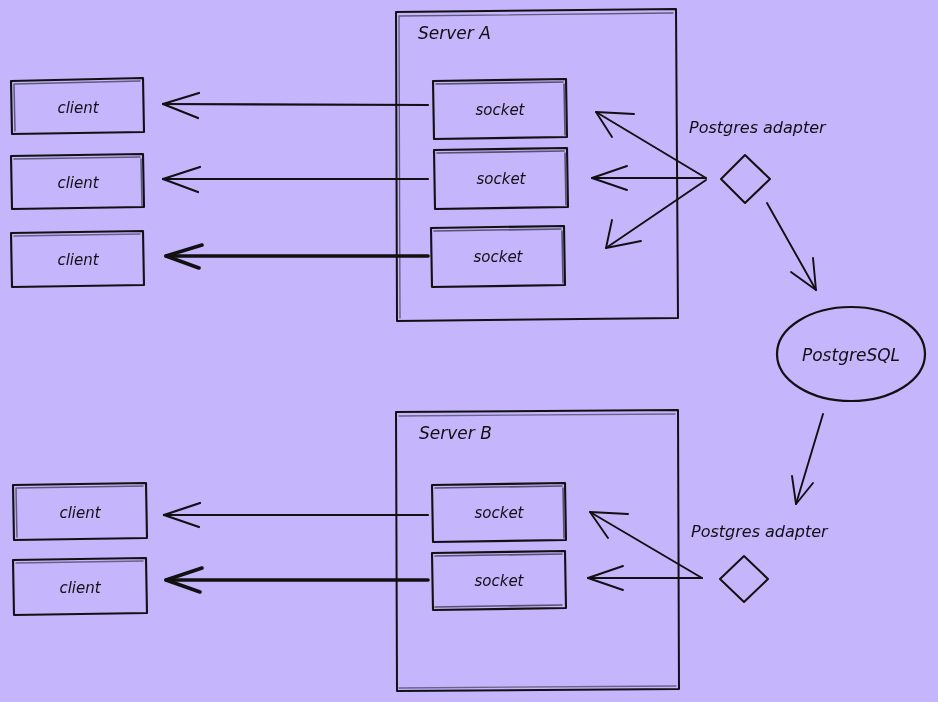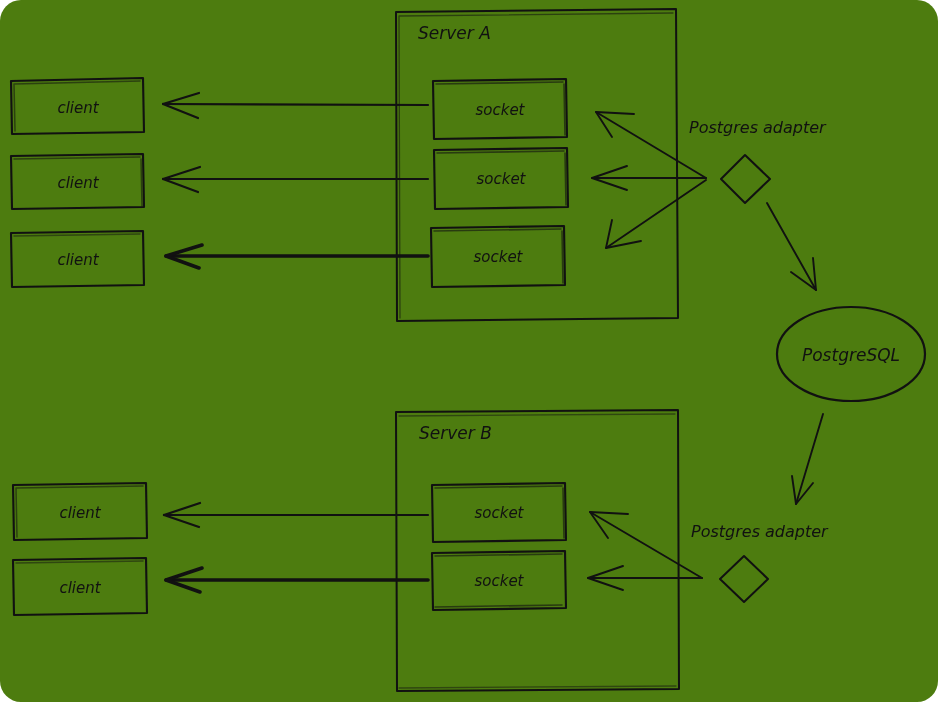--- a/index.html
+++ b/index.html
@@ -1,18 +1,18 @@
 <!DOCTYPE html>
 <html><head>
 <meta charset="utf-8">
 <style>
   html,body{margin:0;padding:0;background:#ffffff;}
   body{width:938px;height:702px;overflow:hidden;
        font-family:"DejaVu Sans",sans-serif;}
-  #stage{position:relative;width:938px;height:702px;background:#4d7c0f;border-radius:21px;}
+  #stage{position:relative;width:938px;height:702px;background:#c4b5fd;}
   svg#diagram{position:absolute;top:0;left:0;width:938px;height:702px;}
   .shape{fill:none;stroke:#111111;stroke-linecap:round;stroke-linejoin:round;}
   .box{stroke-width:2.1;}
   .box-shadow{stroke-width:2.1;}
   .server{stroke-width:2.0;}
   .arrow{stroke-width:2.2;fill:none;stroke-linecap:round;stroke-linejoin:round;}
   .arrow-thick{stroke-width:3.6;}
   .arrow-thin{stroke-width:1.9;}
   .diamond{stroke-width:2.0;}
   .ellipse{stroke-width:2.2;}

